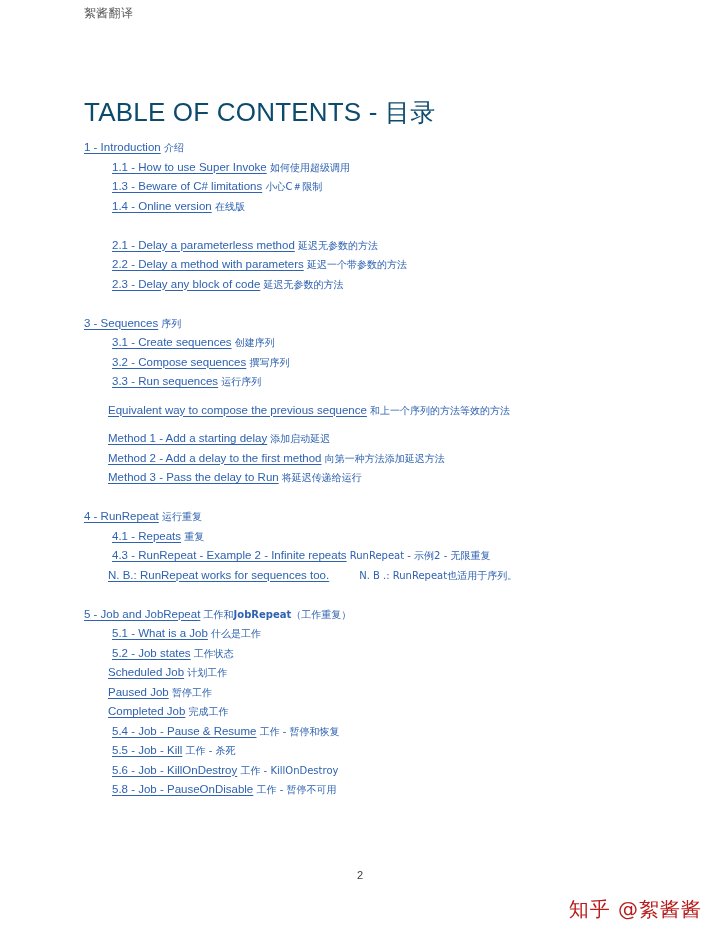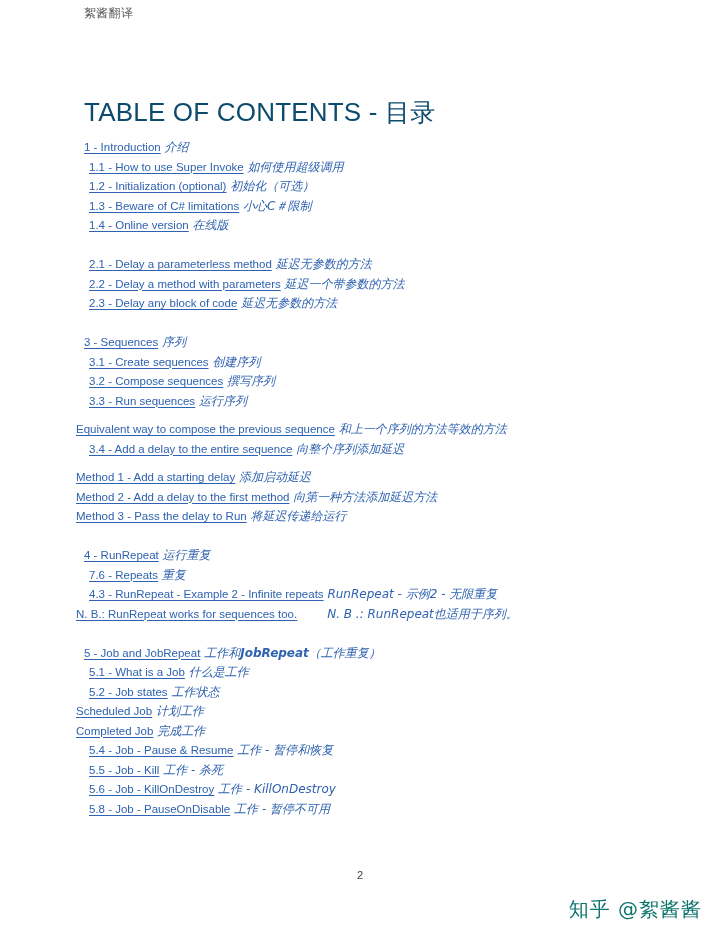--- a/index.html
+++ b/index.html
@@ -59,100 +59,98 @@
   }
   .toc-entry .en {
     color: #2f62b0;
     text-underline-offset: 1.5px;
     text-decoration-thickness: 1px;
   }
   .toc-entry .zh {
     color: #2f62b0;
     text-decoration: none;
     font-family: "DejaVu Sans", sans-serif;
-    font-size: 12px;
-    font-style: italic;
+    font-size: 10px;
   }
   .toc-entry .zh b {
     font-weight: 700;
   }
   .toc-entry .gap {
     display: inline-block;
     width: 30px;
   }
 
   
   .lvl-1 { padding-left: 84px; }
-  .lvl-2 { padding-left: 89px; }
-  .lvl-3 { padding-left: 76px; }
+  .lvl-2 { padding-left: 112px; }
+  .lvl-3 { padding-left: 108px; }
 
   .spacer { height: 19.5px; }
   .spacer-sm { height: 9px; }
 
   
   .page-number {
     position: absolute;
     top: 869px;
     left: 0;
     width: 720px;
     text-align: center;
     font-size: 11px;
     color: #3b3b3b;
   }
 
   .watermark {
     position: absolute;
     top: 896px;
     right: 18px;
     font-size: 20px;
-    color: #0f766e;
+    color: #b91c1c;
     font-family: "DejaVu Sans", sans-serif;
     letter-spacing: 1px;
     user-select: none;
   }
 </style>
 </head>
 <body>
 
 <div class="page-header">絮酱翻译</div>
 
 <h1 class="doc-title"><span>TABLE OF CONTENTS - </span><span class="cjk">目录</span></h1>
 
 <div class="toc">
     <div class="toc-entry lvl-1"><a class="en" href="#">1 - Introduction</a><span class="zh"> 介绍</span></div>
     <div class="toc-entry lvl-2"><a class="en" href="#">1.1 - How to use Super Invoke</a><span class="zh"> 如何使用超级调用</span></div>
-    <div class="toc-entry lvl-2"><a class="en" href="#">1.2 - Initialization (optional)</a><span class="zh"> 初始化（可选）</span></div>
     <div class="toc-entry lvl-2"><a class="en" href="#">1.3 - Beware of C# limitations</a><span class="zh"> 小心C＃限制</span></div>
     <div class="toc-entry lvl-2"><a class="en" href="#">1.4 - Online version</a><span class="zh"> 在线版</span></div>
     <div class="spacer"></div>
     <div class="toc-entry lvl-2"><a class="en" href="#">2.1 - Delay a parameterless method</a><span class="zh"> 延迟无参数的方法</span></div>
     <div class="toc-entry lvl-2"><a class="en" href="#">2.2 - Delay a method with parameters</a><span class="zh"> 延迟一个带参数的方法</span></div>
     <div class="toc-entry lvl-2"><a class="en" href="#">2.3 - Delay any block of code</a><span class="zh"> 延迟无参数的方法</span></div>
     <div class="spacer"></div>
     <div class="toc-entry lvl-1"><a class="en" href="#">3 - Sequences</a><span class="zh"> 序列</span></div>
     <div class="toc-entry lvl-2"><a class="en" href="#">3.1 - Create sequences</a><span class="zh"> 创建序列</span></div>
     <div class="toc-entry lvl-2"><a class="en" href="#">3.2 - Compose sequences</a><span class="zh"> 撰写序列</span></div>
     <div class="toc-entry lvl-2"><a class="en" href="#">3.3 - Run sequences</a><span class="zh"> 运行序列</span></div>
     <div class="spacer-sm"></div>
     <div class="toc-entry lvl-3"><a class="en" href="#">Equivalent way to compose the previous sequence</a><span class="zh"> 和上一个序列的方法等效的方法</span></div>
-    <div class="toc-entry lvl-2"><a class="en" href="#">3.4 - Add a delay to the entire sequence</a><span class="zh"> 向整个序列添加延迟</span></div>
     <div class="spacer-sm"></div>
     <div class="toc-entry lvl-3"><a class="en" href="#">Method 1 - Add a starting delay</a><span class="zh"> 添加启动延迟</span></div>
     <div class="toc-entry lvl-3"><a class="en" href="#">Method 2 - Add a delay to the first method</a><span class="zh"> 向第一种方法添加延迟方法</span></div>
     <div class="toc-entry lvl-3"><a class="en" href="#">Method 3 - Pass the delay to Run</a><span class="zh"> 将延迟传递给运行</span></div>
     <div class="spacer"></div>
     <div class="toc-entry lvl-1"><a class="en" href="#">4 - RunRepeat</a><span class="zh"> 运行重复</span></div>
-    <div class="toc-entry lvl-2"><a class="en" href="#">7.6 - Repeats</a><span class="zh"> 重复</span></div>
+    <div class="toc-entry lvl-2"><a class="en" href="#">4.1 - Repeats</a><span class="zh"> 重复</span></div>
     <div class="toc-entry lvl-2"><a class="en" href="#">4.3 - RunRepeat - Example 2 - Infinite repeats</a><span class="zh"> RunRepeat - 示例2 - 无限重复</span></div>
     <div class="toc-entry lvl-3"><a class="en" href="#">N. B.: RunRepeat works for sequences too.</a><span class="gap"></span><span class="zh">N. B .: RunRepeat也适用于序列。</span></div>
     <div class="spacer"></div>
     <div class="toc-entry lvl-1"><a class="en" href="#">5 - Job and JobRepeat</a><span class="zh"> 工作和<b>JobRepeat</b>（工作重复）</span></div>
     <div class="toc-entry lvl-2"><a class="en" href="#">5.1 - What is a Job</a><span class="zh"> 什么是工作</span></div>
     <div class="toc-entry lvl-2"><a class="en" href="#">5.2 - Job states</a><span class="zh"> 工作状态</span></div>
     <div class="toc-entry lvl-3"><a class="en" href="#">Scheduled Job</a><span class="zh"> 计划工作</span></div>
+    <div class="toc-entry lvl-3"><a class="en" href="#">Paused Job</a><span class="zh"> 暂停工作</span></div>
     <div class="toc-entry lvl-3"><a class="en" href="#">Completed Job</a><span class="zh"> 完成工作</span></div>
     <div class="toc-entry lvl-2"><a class="en" href="#">5.4 - Job - Pause &amp; Resume</a><span class="zh"> 工作 - 暂停和恢复</span></div>
     <div class="toc-entry lvl-2"><a class="en" href="#">5.5 - Job - Kill</a><span class="zh"> 工作 - 杀死</span></div>
     <div class="toc-entry lvl-2"><a class="en" href="#">5.6 - Job - KillOnDestroy</a><span class="zh"> 工作 - KillOnDestroy</span></div>
     <div class="toc-entry lvl-2"><a class="en" href="#">5.8 - Job - PauseOnDisable</a><span class="zh"> 工作 - 暂停不可用</span></div>
   </div>
 
 <div class="page-number">2</div>
 
 <div class="watermark">知乎 @絮酱酱</div>

